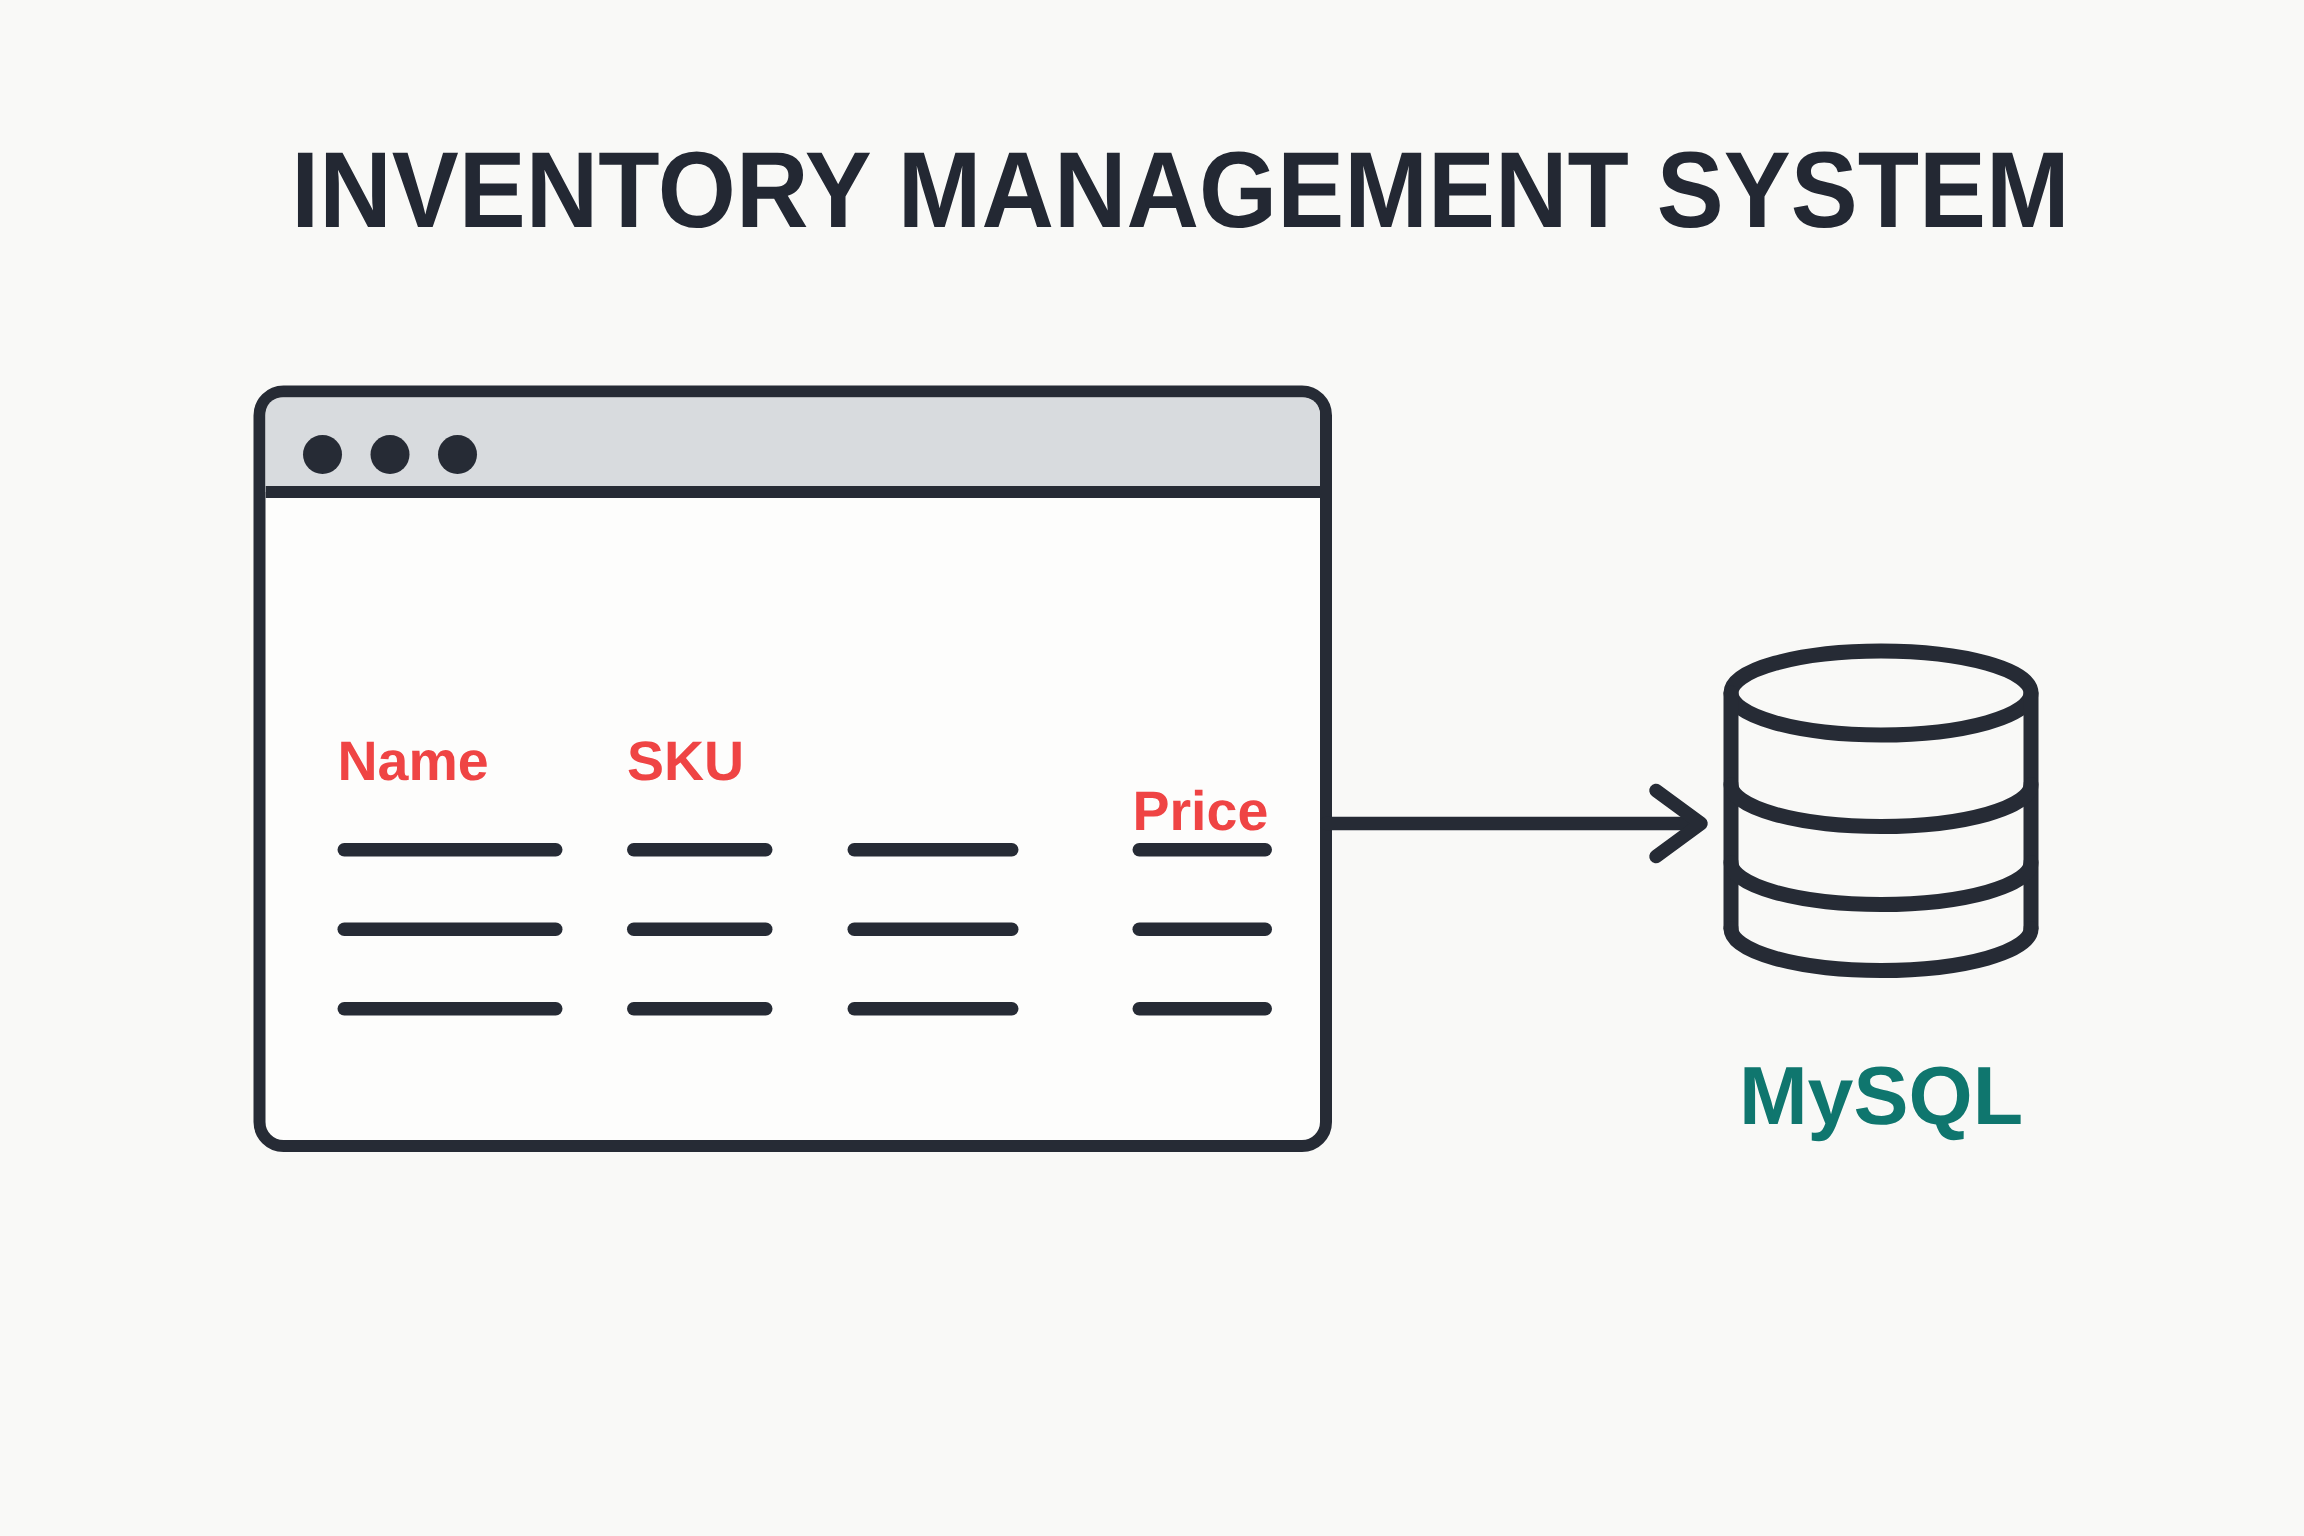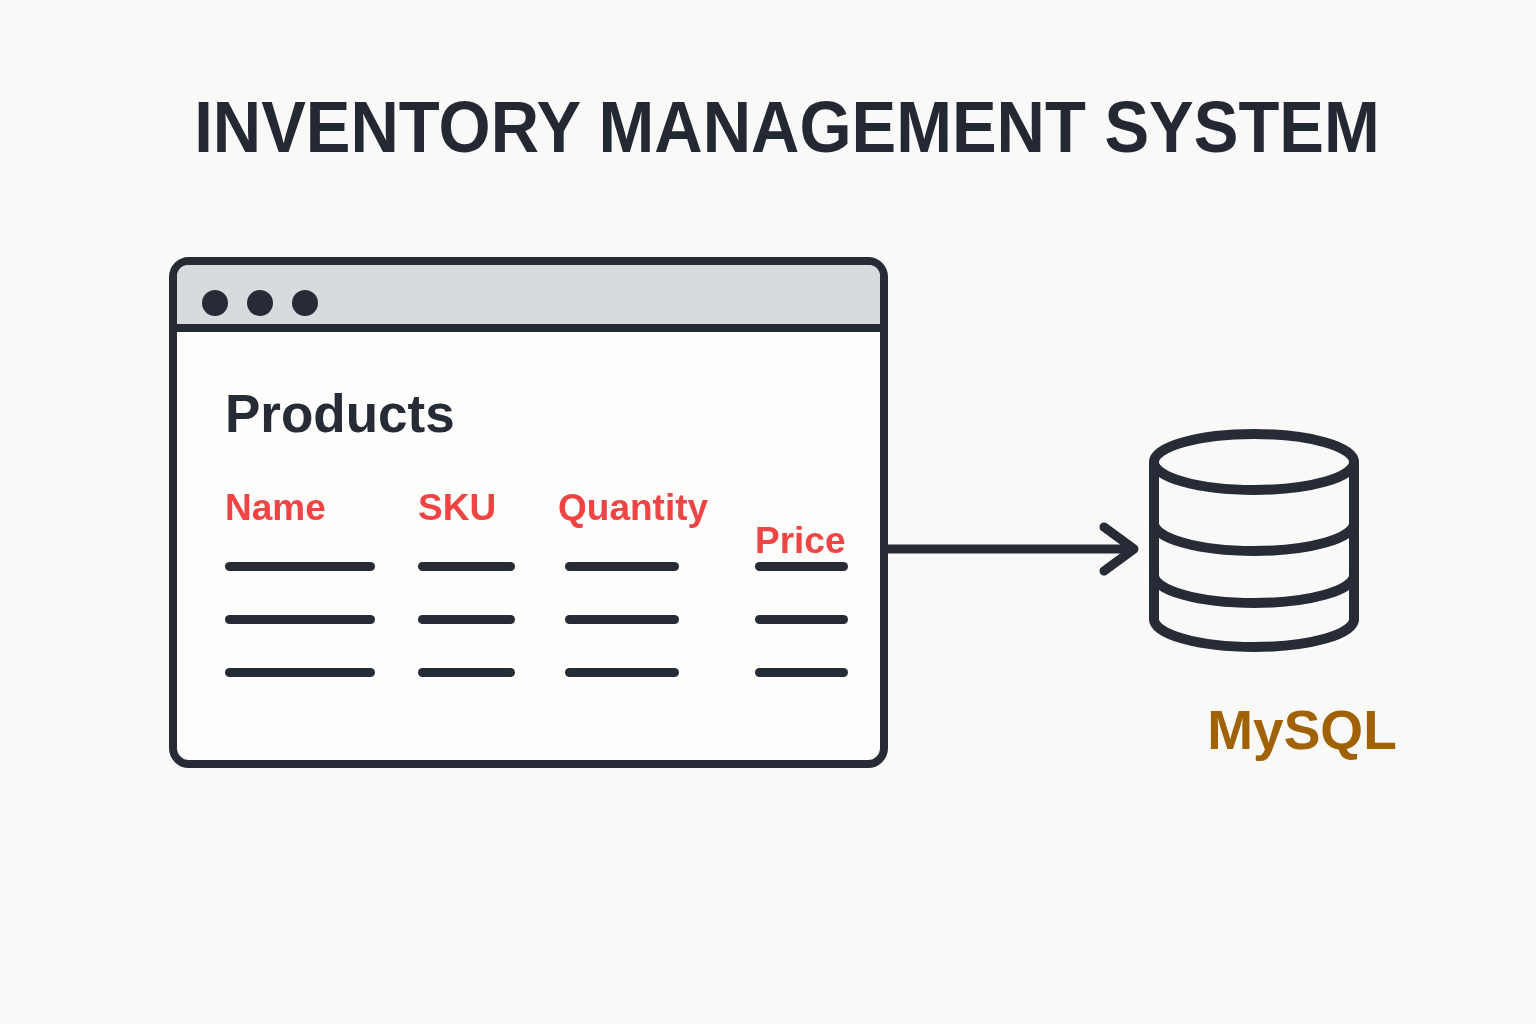--- a/index.html
+++ b/index.html
@@ -75,45 +75,43 @@
   .ph-line.c2 { left: 388px; width: 114px; }
   .ph-line.c3 { left: 578px; width: 93px;  }
 
   
   .arrow-svg { position: absolute; left: 880px; top: 519px; }
 
   
   .db-svg { position: absolute; left: 1148px; top: 428px; }
   .db-label {
     position: absolute;
-    left: 1302px; top: 698px;
+    left: 1254px; top: 698px;
     transform: translateX(-50%);
     font-size: 55px; font-weight: bold;
-    color: #a16207; white-space: nowrap;
+    color: #0f766e; white-space: nowrap;
   }
 </style>
 </head>
 <body>
 
 <div class="canvas">
 
   <h1 class="diagram-title">INVENTORY MANAGEMENT SYSTEM</h1>
 
   <div class="window">
     <div class="titlebar">
       <span class="dot d0"></span>
       <span class="dot d1"></span>
       <span class="dot d2"></span>
     </div>
 
-    <div class="win-heading">Products</div>
 
     <span class="colhead c0">Name</span>
     <span class="colhead c1">SKU</span>
-    <span class="colhead c2">Quantity</span>
     <span class="colhead c3">Price</span>
 
     <div class="row0">
       <span class="ph-line c0"></span>
       <span class="ph-line c1"></span>
       <span class="ph-line c2"></span>
       <span class="ph-line c3"></span>
     </div>
     <div class="row1">
       <span class="ph-line c0"></span>

